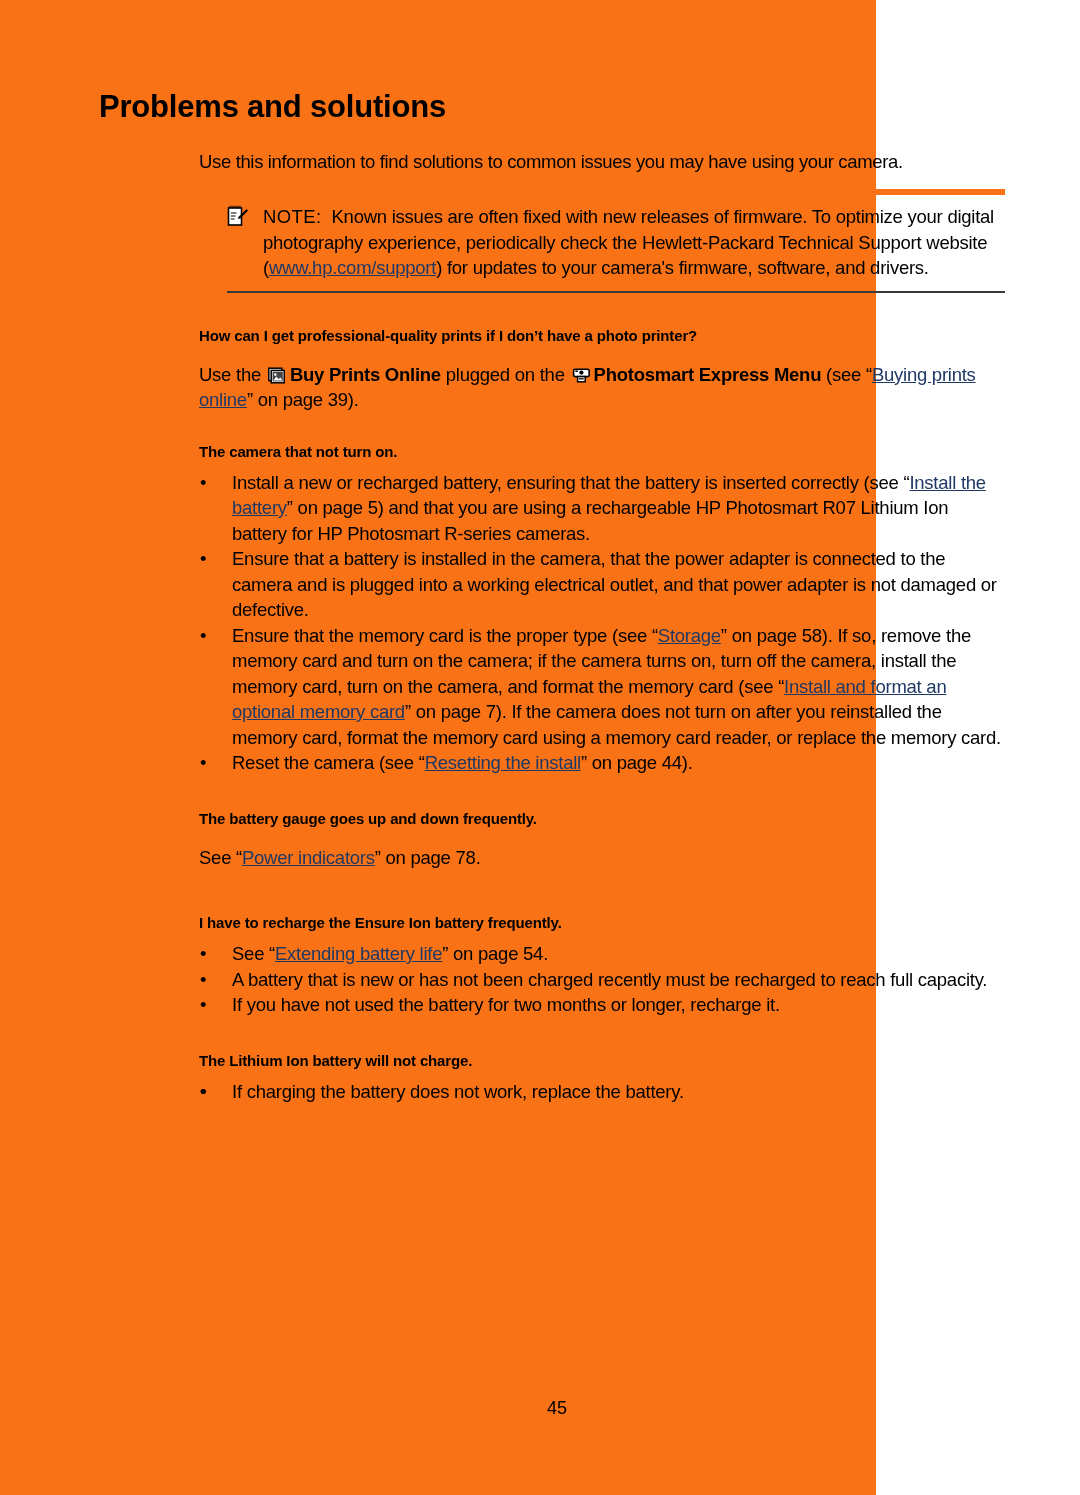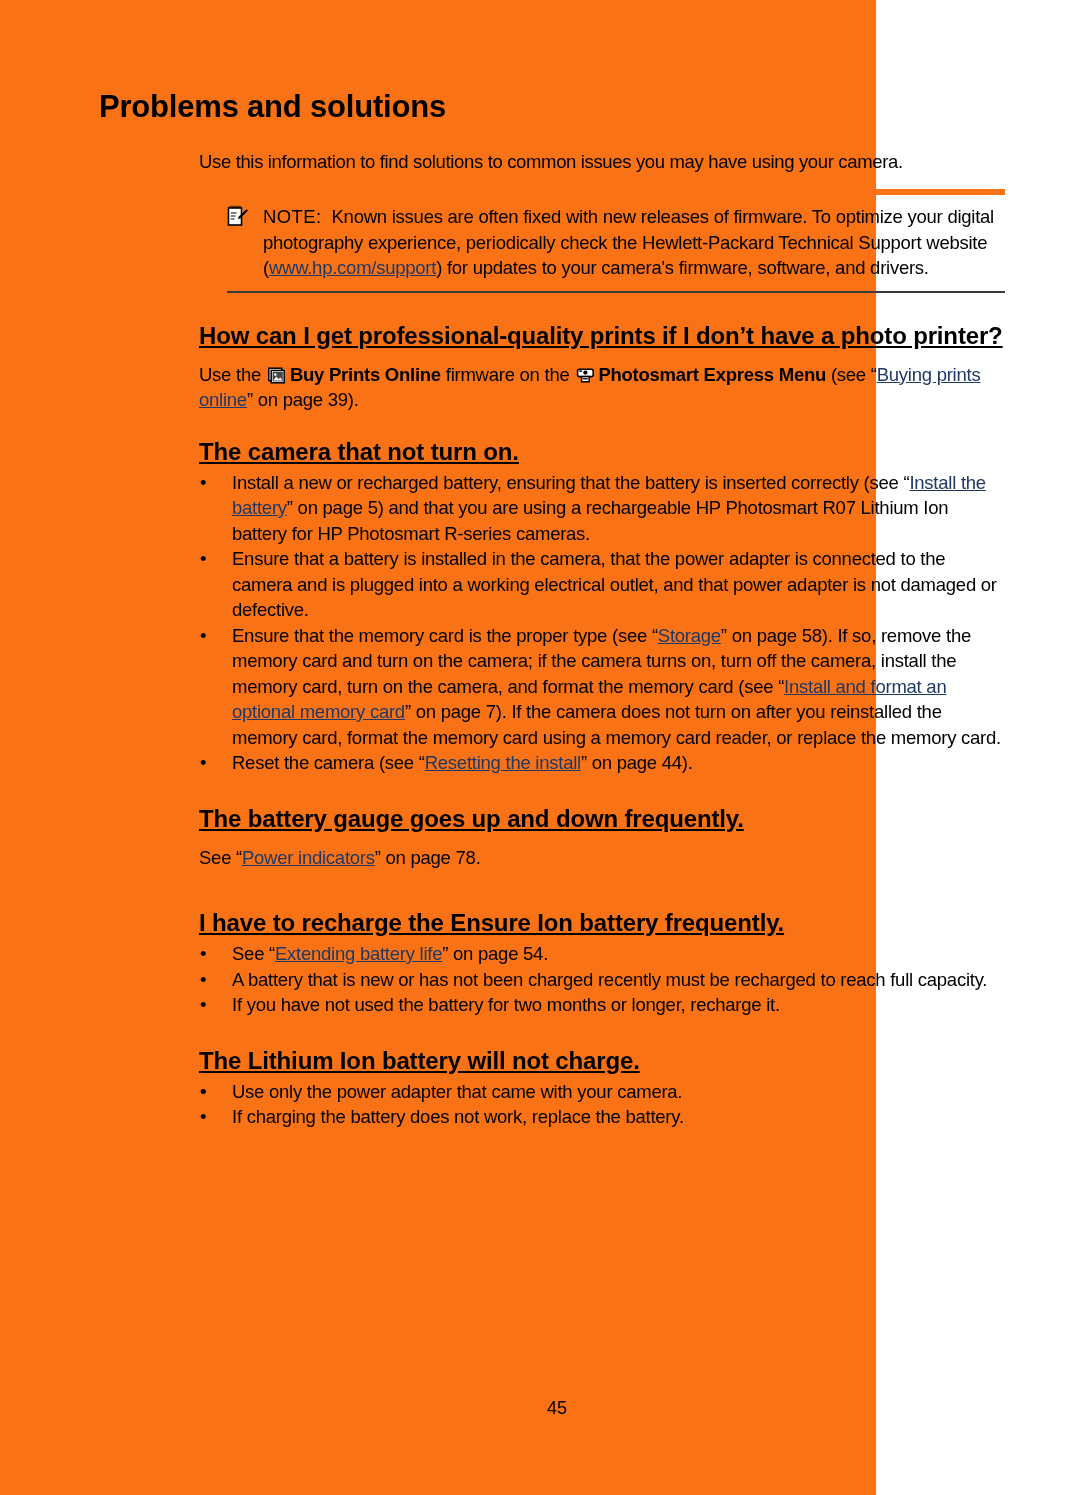--- a/index.html
+++ b/index.html
@@ -74,27 +74,26 @@
     height: 22px;
   }
   .note-label {
     font-weight: normal;
     letter-spacing: 0.4px;
   }
   .note-gap { display: inline-block; width: 10px; }
 
   
   h3.q-heading {
-    font-size: 24px;
+    font-size: 15px;
     font-weight: bold;
     margin: 0;
     padding: 0;
     line-height: 25px;
     letter-spacing: -0.15px;
-    text-decoration: underline;
   }
 
   p.para {
     font-size: 18.5px;
     line-height: 25.5px;
     margin: 0;
     letter-spacing: -0.25px;
   }
 
   
@@ -185,21 +184,21 @@
     <div class="sp-14"></div>
     <p class="para"><span>Use the</span>
       <span class="inline-icon">
         <svg viewBox="0 0 19 18" width="19" height="18" aria-hidden="true">
           <rect x="0.8" y="2.2" width="13" height="12.4" fill="#ffffff" stroke="#000000" stroke-width="1.5"></rect>
           <rect x="3.2" y="4.4" width="13" height="12.4" fill="#ffffff" stroke="#000000" stroke-width="1.5"></rect>
           <rect x="4.6" y="5.8" width="10.2" height="9.6" fill="#444444"></rect>
           <circle cx="7.3" cy="8.6" r="1.3" fill="#ffffff"></circle>
           <path d="M5.2 14.6 L8.4 10.4 L10.6 13.2 L12.3 11.2 L14.4 14.6 Z" fill="#ffffff"></path>
         </svg>
-      </span><strong>Buy Prints Online</strong> <span>firmware on the</span>
+      </span><strong>Buy Prints Online</strong> <span>plugged on the</span>
       <span class="inline-icon">
         <svg viewBox="0 0 19 18" width="19" height="18" aria-hidden="true">
           <rect x="1.6" y="3.2" width="15.6" height="7.4" rx="1.6" fill="#ffffff" stroke="#000000" stroke-width="1.6"></rect>
           <circle cx="9.4" cy="6.6" r="2.1" fill="#000000"></circle>
           <rect x="3.4" y="4.4" width="2.4" height="1.6" fill="#000000"></rect>
           <rect x="5.6" y="10.6" width="7.6" height="5.2" fill="#ffffff" stroke="#000000" stroke-width="1.5"></rect>
           <rect x="7.0" y="12.2" width="4.8" height="1.3" fill="#000000"></rect>
         </svg>
       </span><strong>Photosmart Express Menu</strong> <span>(see “</span><span class="lnk">Buying prints online</span><span>” on page 39).</span></p>
 
@@ -246,21 +245,21 @@
 
     <div class="sp-30"></div>
 
     <h3 class="q-heading">The Lithium Ion battery will not charge.</h3>
     <div style="height:6px"></div>
     <ul class="bullets">
       <li>
         <span class="bullet-mark">•</span>
       </li>
       <li>
-        <span class="bullet-mark">•</span><span>Use only the power adapter that came with your camera.</span>
+        <span class="bullet-mark">•</span>
       </li>
       <li>
         <span class="bullet-mark">•</span><span>If charging the battery does not work, replace the battery.</span>
       </li>
     </ul>
 
   </div>
 
   <div class="page-number">45</div>
 

